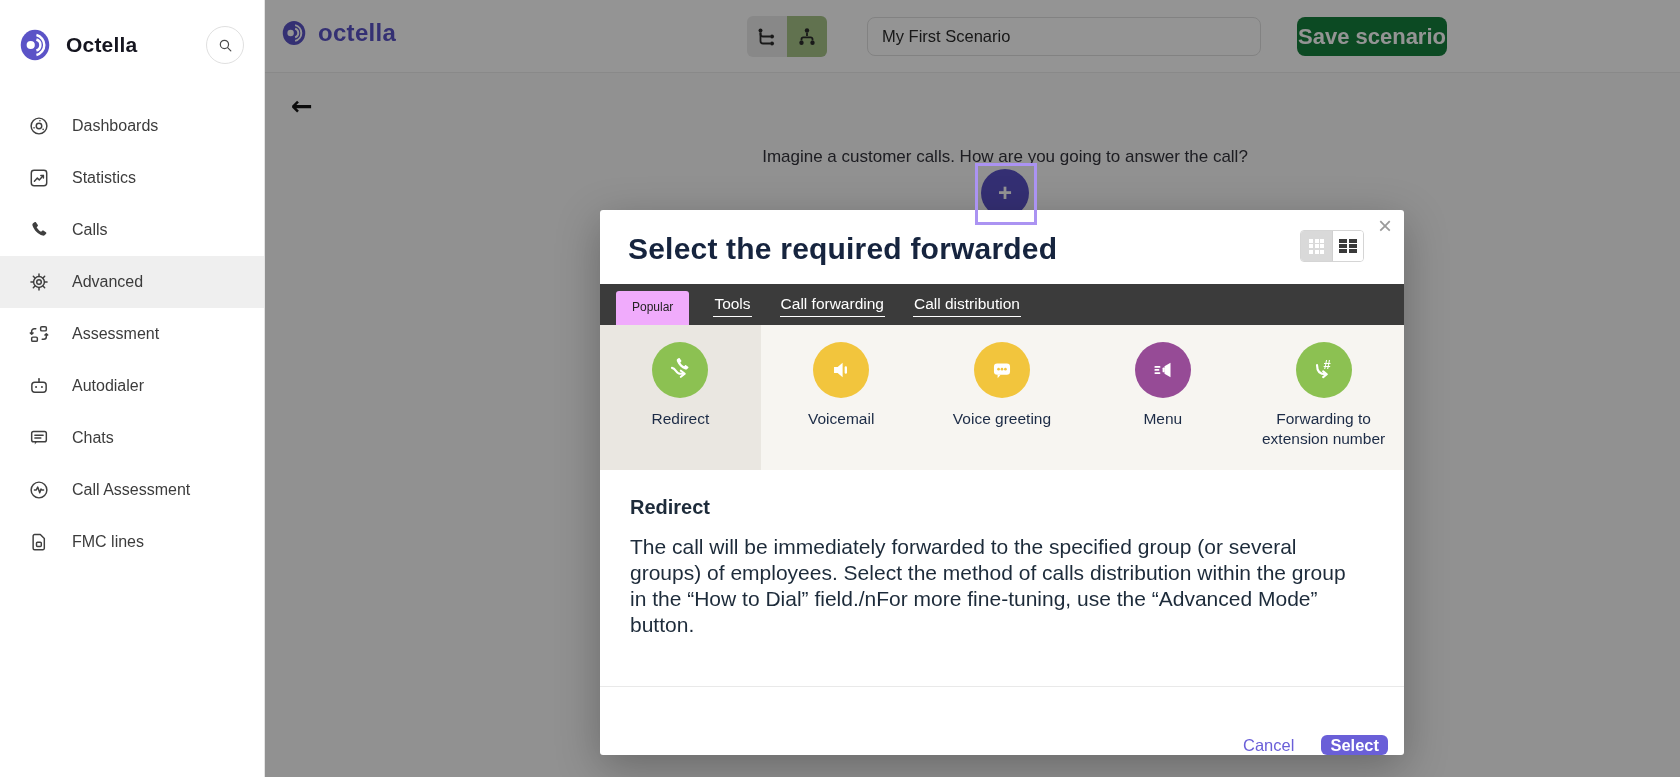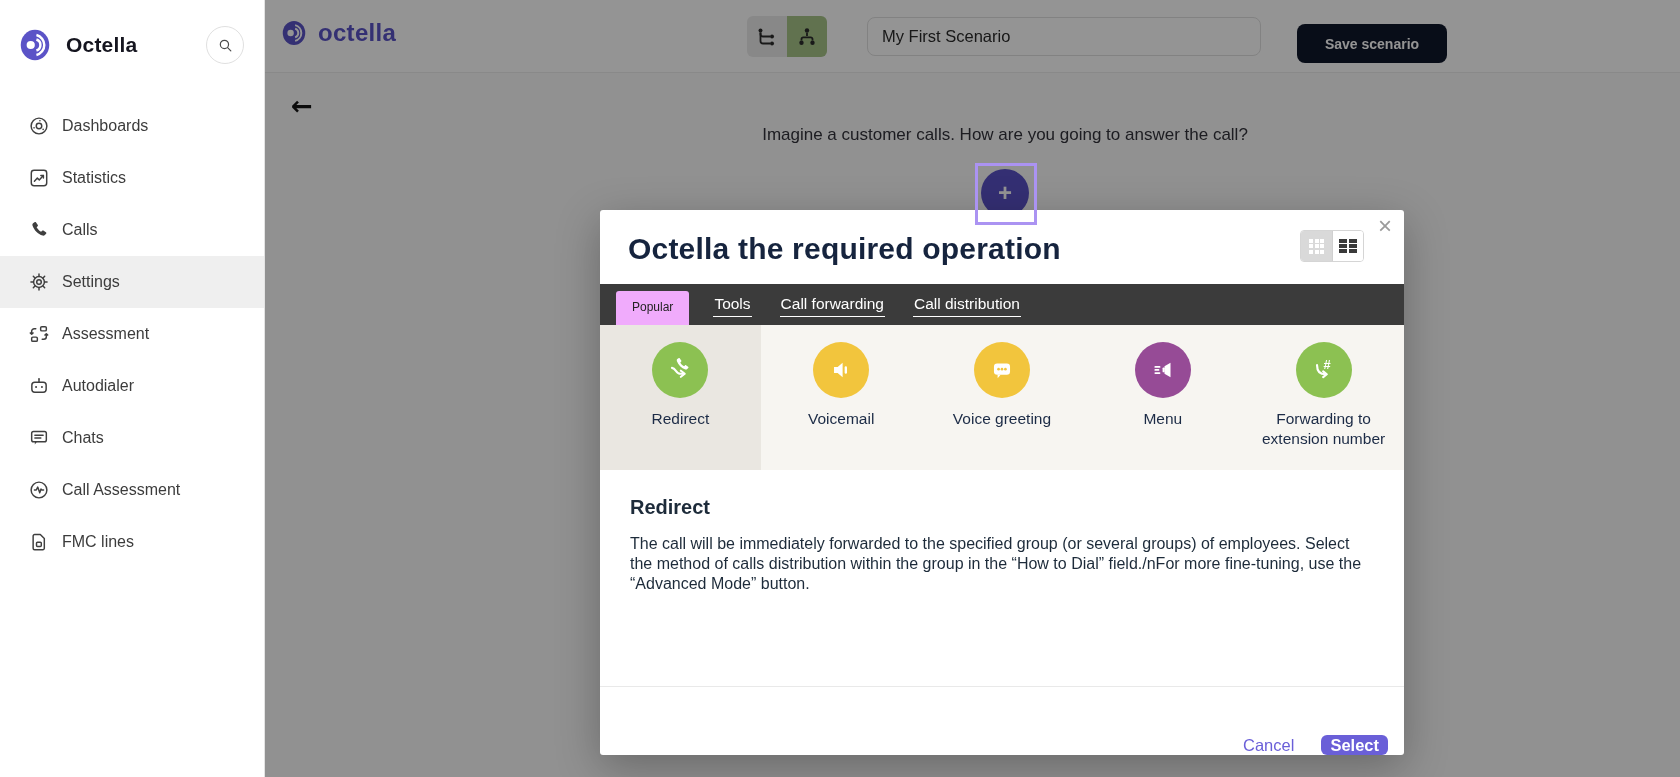--- a/index.html
+++ b/index.html
@@ -8,47 +8,47 @@
 
   
   .sidebar { position:absolute; left:0; top:0; width:265px; height:777px; background:#fff;
              border-right:1px solid #e3e3e3; z-index:30; }
   .sb-head { display:flex; align-items:center; padding:26px 20px 22px 16px; }
   .sb-logo { width:38px; height:38px; flex:0 0 38px; }
   .sb-brand { font-size:21px; font-weight:700; color:#15151f; margin-left:12px; letter-spacing:.2px; }
   .sb-search { margin-left:auto; width:38px; height:38px; border-radius:50%; border:1px solid #e0e0e0;
                background:#fff; display:flex; align-items:center; justify-content:center; cursor:pointer; }
   .sb-menu { margin-top:14px; }
-  .sb-item { display:flex; align-items:center; gap:12px; padding:15px 18px 15px 28px;
+  .sb-item { display:flex; align-items:center; gap:22px; padding:15px 18px 15px 28px;
              font-size:16px; color:#3c3c3c; cursor:pointer; }
   .sb-item.selected { background:#efefef; }
   .sb-item svg { flex:0 0 22px; }
 
   
   .topbar { position:absolute; left:265px; top:0; width:1415px; height:73px; background:#fff;
             border-bottom:1px solid #ececec; z-index:1; }
   .wordmark { position:absolute; left:14px; top:18px; display:flex; align-items:center; gap:9px; }
   .wordmark-text { font-size:24px; font-weight:800; color:#5b53c7; letter-spacing:.3px; }
   .view-toggle { position:absolute; left:482px; top:16px; display:flex; border-radius:6px; overflow:hidden; }
   .vt-btn { width:40px; height:41px; display:flex; align-items:center; justify-content:center;
             border:none; cursor:pointer; }
   .vt-btn.plain { background:#ebebeb; }
   .vt-btn.active { background:#a7c489; }
   .scenario-input { position:absolute; left:602px; top:17px; width:394px; height:39px;
                     border:1px solid #e0e0e0; border-radius:8px; padding:0 14px; font-size:16.5px;
                     color:#2b2b2b; font-family:inherit; background:#fff; }
-  .save-btn { position:absolute; left:1032px; top:17px; width:150px; height:39px; background:#0f172a;
-              color:#fff; font-weight:700; font-size:14px; border:none; border-radius:8px;
-              font-family:inherit; cursor:default;margin-top:7px; }
+  .save-btn { position:absolute; left:1032px; top:17px; width:150px; height:39px; background:#15803d;
+              color:#fff; font-weight:700; font-size:22px; border:none; border-radius:8px;
+              font-family:inherit; cursor:default; }
 
   
   .canvas { position:absolute; left:265px; top:73px; width:1415px; height:704px; background:#fafafa; z-index:1; }
   .back-arrow { position:absolute; left:26px; top:20px; font-size:26px; font-weight:700; color:#141414;
                 background:none; border:none; cursor:pointer; line-height:1; font-family:"DejaVu Sans", sans-serif; }
-  .canvas-prompt { position:absolute; left:740px; top:52px; transform:translateX(-50%); white-space:nowrap;
+  .canvas-prompt { position:absolute; left:740px; top:74px; transform:translateX(-50%); white-space:nowrap;
                    font-size:17px; color:#33333b; }
   .plus-circle { position:absolute; left:716px; top:96px; width:48px; height:48px; border-radius:50%;
                  background:#5a52c7; color:#fff; display:flex; align-items:center; justify-content:center;
                  font-size:24px; font-weight:700; border:none; cursor:pointer; z-index:2; }
 
   
   .backdrop { position:absolute; left:265px; top:0; width:1415px; height:777px;
               background:rgba(0,0,0,0.42); z-index:40; }
 
   
@@ -82,21 +82,21 @@
   .m-ops { height:145px; flex:0 0 145px; background:#f7f5f1; display:flex; }
   .op { flex:1; display:flex; flex-direction:column; align-items:center; padding-top:17px; cursor:pointer; }
   .op.selected { background:#eae7e1; }
   .op-circle { width:56px; height:56px; border-radius:50%; display:flex; align-items:center;
                justify-content:center; margin-bottom:11px; }
   .c-green { background:#8cc152; } .c-yellow { background:#f2c53d; } .c-purple { background:#964b96; }
   .op-label { font-size:15.5px; color:#1c2b46; text-align:center; line-height:1.28; }
 
   .m-detail { flex:1; padding:26px 30px 0; }
   .d-heading { font-size:20px; font-weight:700; color:#1d2b3a; margin-bottom:15px; }
-  .d-body { font-size:16px; color:#1d2b3a; line-height:1.24; max-width:732px; }
+  .d-body { font-size:21px; color:#1d2b3a; line-height:1.24; max-width:732px; }
 
   .m-footer { flex:0 0 69px; border-top:1px solid #e9e9e9; display:flex; align-items:flex-end;
               justify-content:flex-end; gap:27px; padding:0 16px; }
   .cancel-link { color:#6a5fd8; font-size:16.5px; background:none; border:none; font-family:inherit; cursor:pointer; }
   .select-btn { background:#6a5fd8; color:#fff; font-weight:700; font-size:16.5px; border:none;
                 border-radius:6px; padding:0 9px; height:20px; font-family:inherit; cursor:pointer; }
 </style>
 </head>
 <body>
 
@@ -141,21 +141,21 @@
         <path d="M7.1 3.6c.5-.5 1.3-.4 1.7.2l1.9 2.7c.3.4.2 1-.2 1.4l-1.1 1.1c1.1 2.1 2.8 3.8 4.9 4.9l1.1-1.1c.4-.4 1-.5 1.4-.2l2.7 1.9c.6.4.7 1.2.2 1.7l-1.3 1.3c-.6.6-1.6.9-2.4.6-5.2-1.8-9.3-5.9-11.1-11.1-.3-.8 0-1.8.6-2.4z" fill="#3f3f3f"></path>
       </svg>
       <span>Calls</span>
     </div>
     <div class="sb-item selected">
       <svg width="22" height="22" viewBox="0 0 24 24" stroke="#3f3f3f" stroke-width="1.6" fill="none" stroke-linecap="round">
         <circle cx="12" cy="12" r="5.9"></circle>
           <circle cx="12" cy="12" r="2.5"></circle>
         <path d="M12 3.2 V5.8 M12 18.2 V20.8 M3.2 12 H5.8 M18.2 12 H20.8 M5.8 5.8 L7.6 7.6 M16.4 16.4 L18.2 18.2 M18.2 5.8 L16.4 7.6 M7.6 16.4 L5.8 18.2"></path>
       </svg>
-      <span>Settings</span>
+      <span>Advanced</span>
     </div>
     <div class="sb-item">
       <svg width="22" height="22" viewBox="0 0 24 24" stroke="#3f3f3f" stroke-width="1.6" fill="none" stroke-linecap="round" stroke-linejoin="round">
         <rect x="13.8" y="4" width="6.2" height="4.6" rx="1.3"></rect>
         <rect x="4" y="15.4" width="6.2" height="4.6" rx="1.3"></rect>
         <path d="M8.5 6.3 H6.8 A2.8 2.8 0 0 0 4 9.1 v3.2 m-1.5-1.5 L4 12.3 l1.5-1.5"></path>
         <path d="M15.5 17.7 h1.7 a2.8 2.8 0 0 0 2.8-2.8 v-3.2 m1.5 1.5 L20 11.7 l-1.5 1.5"></path>
       </svg>
       <span>Assessment</span>
     </div>
@@ -234,21 +234,21 @@
   <button class="back-arrow">←</button>
   <div class="canvas-prompt">Imagine a customer calls. How are you going to answer the call?</div>
   <button class="plus-circle">+</button>
 </main>
 
 <div class="backdrop"></div>
 <div class="node-outline"></div>
 
 <section class="modal">
   <div class="m-header">
-    <div class="m-title">Octella the required operation</div>
+    <div class="m-title">Select the required forwarded</div>
     <button class="m-close">×</button>
     <div class="m-viewtoggle">
       <div class="seg seg-grid">
         <div class="glyph-grid">
           <span></span>
             <span></span>
             <span></span>
             <span></span>
             <span></span>
             <span></span>

